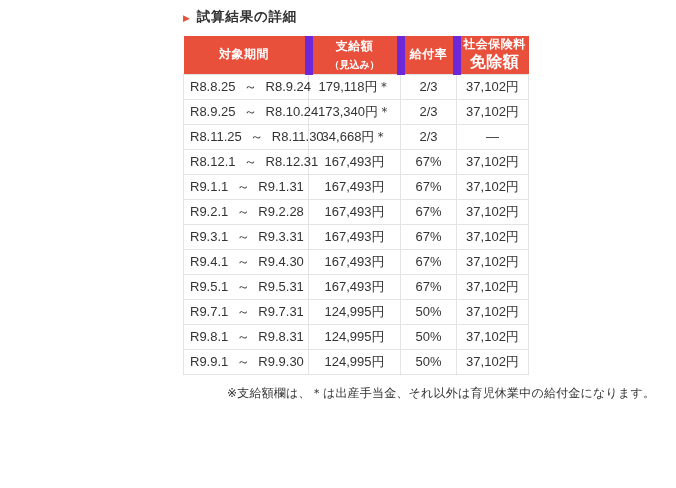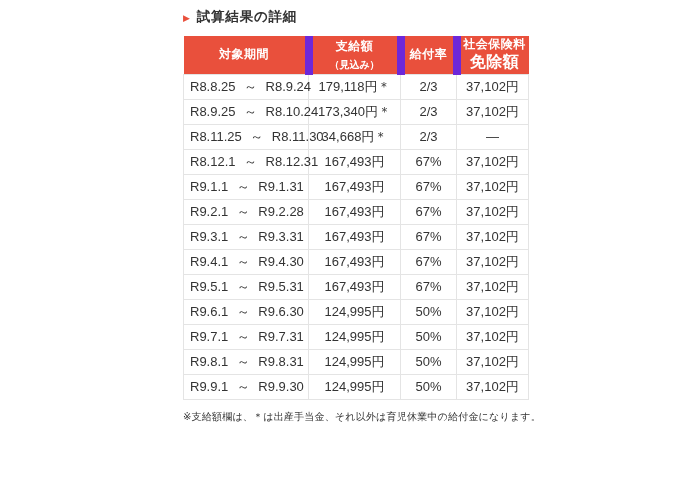--- a/index.html
+++ b/index.html
@@ -79,24 +79,25 @@
     display: flex;
     align-items: center;
     width: 100%;
     padding: 0 6px;
   }
   .period .ds { flex: 1 1 0; text-align: right; }
   .period .dt { flex: 0 0 30px; text-align: center; }
   .period .de { flex: 1 1 0; text-align: center; }
   .footnote {
     margin-top: 10px;
-    font-size: 10px;
+    font-size: 12px;
     letter-spacing: 0.2px;
     color: var(--text);
     white-space: nowrap;
+    margin-left: 44px;
   }
 </style>
 </head>
 <body>
 
 <div class="content">
 
   <div class="section-title">
     <span class="marker">▶</span>
     <span>試算結果の詳細</span>
@@ -242,63 +243,51 @@
               <span class="de">R9.5.31</span>
             </div>
           </td>
           <td>167,493円</td>
           <td>67%</td>
           <td>37,102円</td>
         </tr>
         <tr>
           <td>
             <div class="period">
-              <span class="ds">R9.6.1</span>
-              <span class="dt">～</span>
-              <span class="de">R9.6.30</span>
+              <span class="ds">R9.7.1</span>
+              <span class="dt">～</span>
+              <span class="de">R9.7.31</span>
             </div>
           </td>
           <td>124,995円</td>
           <td>50%</td>
           <td>37,102円</td>
         </tr>
         <tr>
           <td>
             <div class="period">
-              <span class="ds">R9.7.1</span>
-              <span class="dt">～</span>
-              <span class="de">R9.7.31</span>
+              <span class="ds">R9.8.1</span>
+              <span class="dt">～</span>
+              <span class="de">R9.8.31</span>
             </div>
           </td>
           <td>124,995円</td>
           <td>50%</td>
           <td>37,102円</td>
         </tr>
         <tr>
           <td>
             <div class="period">
-              <span class="ds">R9.8.1</span>
-              <span class="dt">～</span>
-              <span class="de">R9.8.31</span>
+              <span class="ds">R9.9.1</span>
+              <span class="dt">～</span>
+              <span class="de">R9.9.30</span>
             </div>
           </td>
           <td>124,995円</td>
           <td>50%</td>
           <td>37,102円</td>
         </tr>
-        <tr>
-          <td>
-            <div class="period">
-              <span class="ds">R9.9.1</span>
-              <span class="dt">～</span>
-              <span class="de">R9.9.30</span>
-            </div>
-          </td>
-          <td>124,995円</td>
-          <td>50%</td>
-          <td>37,102円</td>
-        </tr>
       </tbody>
   </table>
 
   <div class="footnote">※支給額欄は、＊は出産手当金、それ以外は育児休業中の給付金になります。</div>
 
 </div>
 
 </body></html>

